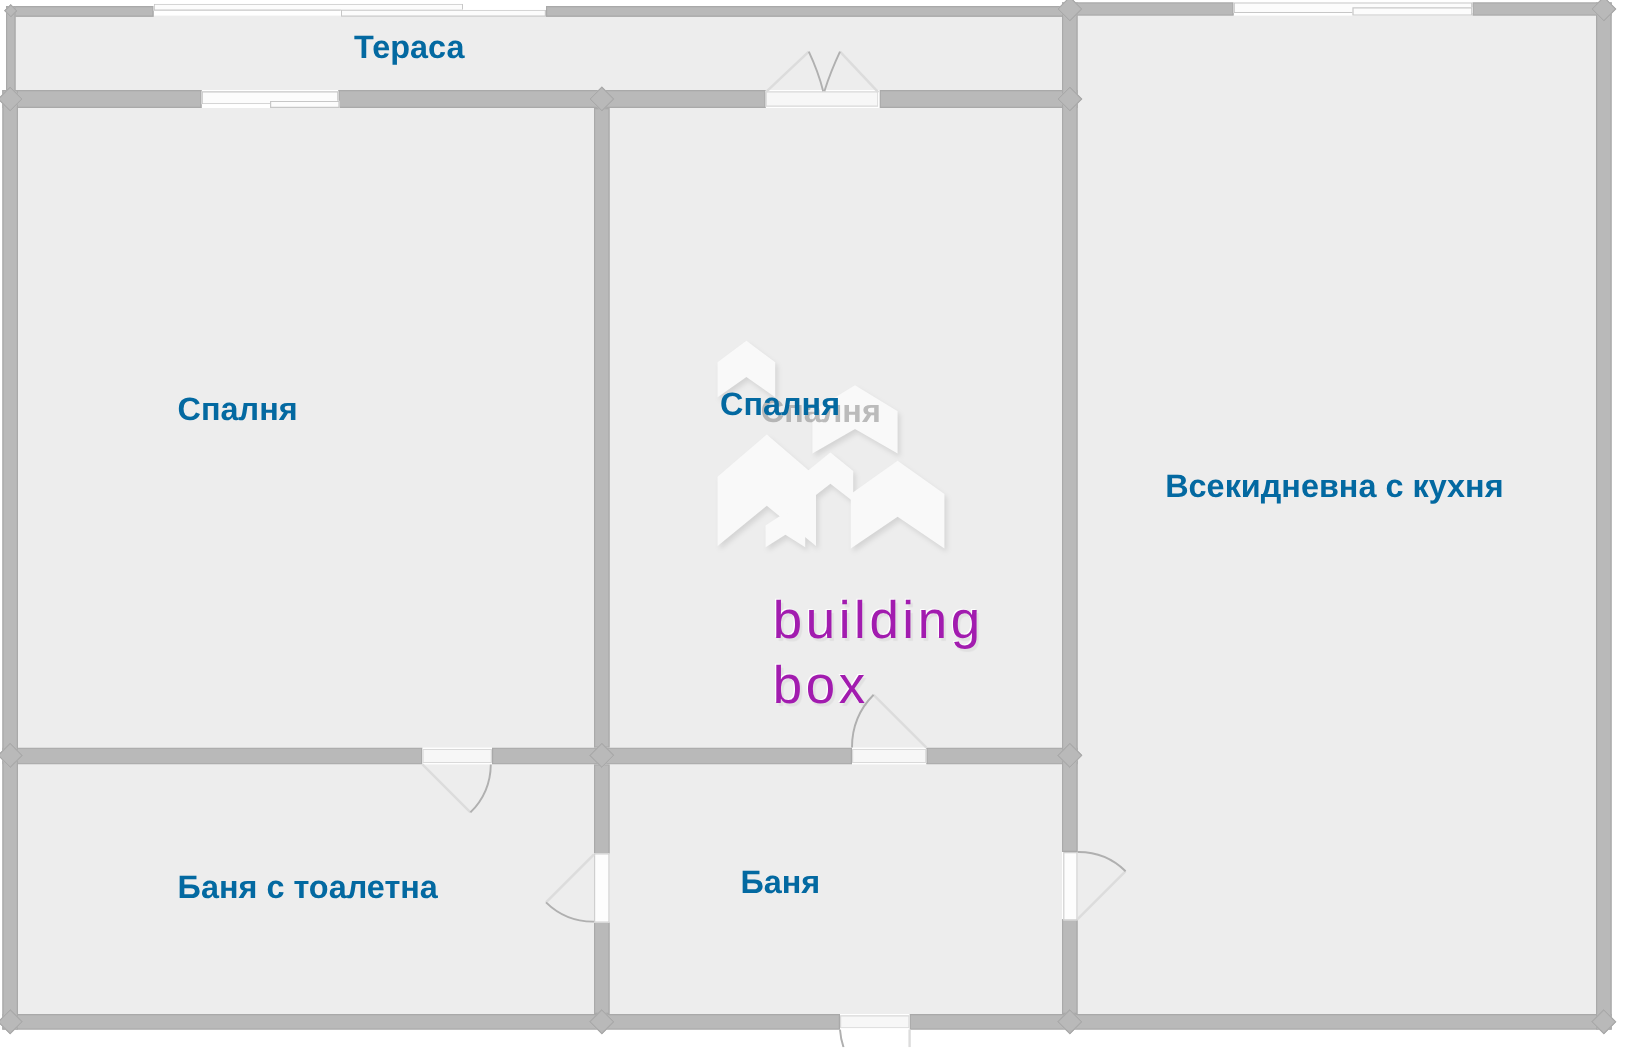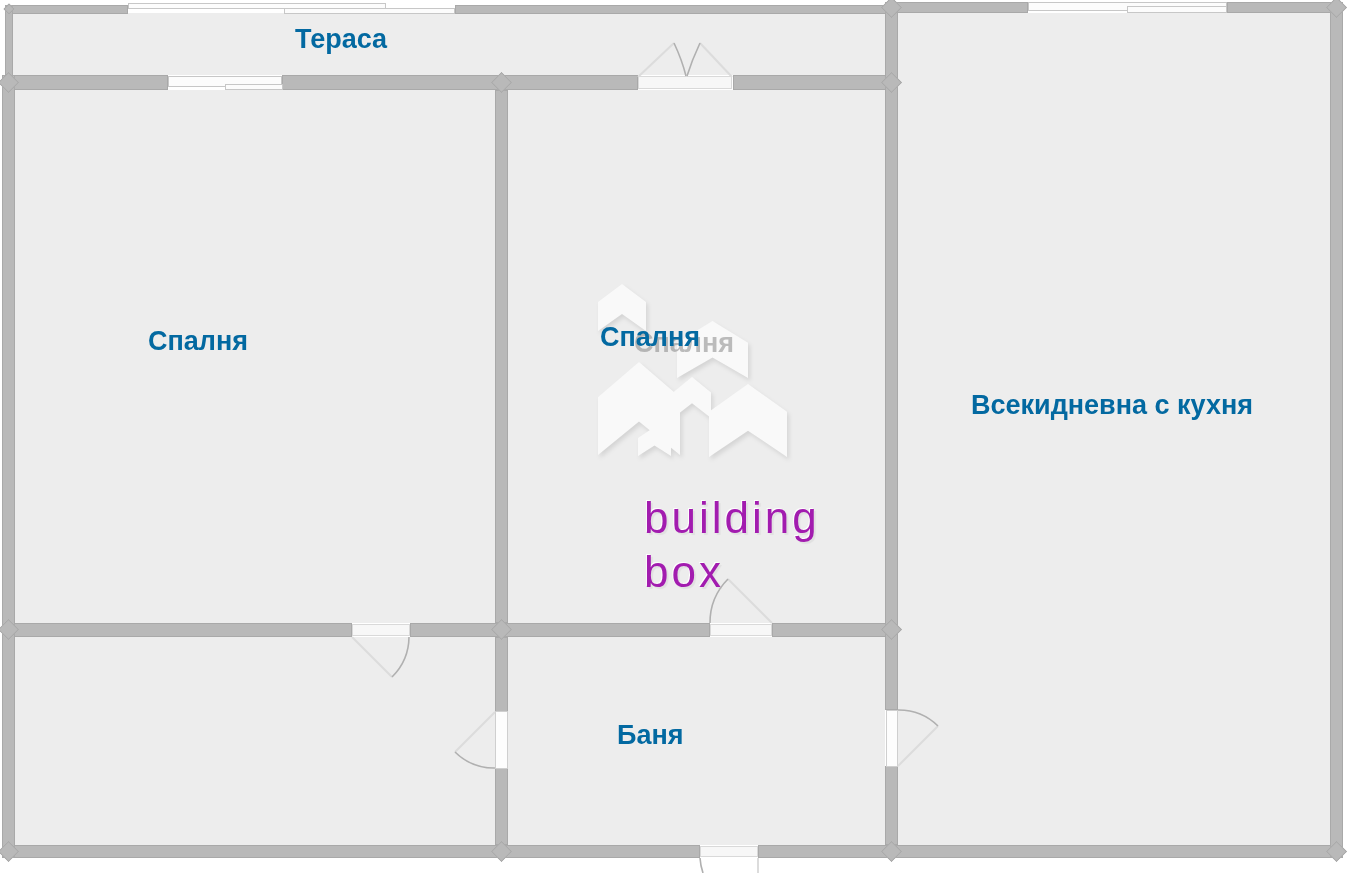--- a/index.html
+++ b/index.html
@@ -138,15 +138,16 @@
     <g>
       <path d="M 758 858 L 758 873" stroke="#dcdcdc" stroke-width="2" fill="none"></path>
       <path d="M 700 858 A 58 58 0 0 0 703 873" stroke="#b0b0b0" stroke-width="1.6" fill="none"></path>
     </g>
   </svg>
 
   <div class="room-label" style="left:295px;top:25px;">Тераса</div>
   <div class="room-label" style="left:148px;top:327px;">Спалня</div>
   <div class="room-label ghosted" style="left:600px;top:323px;">Спалня</div>
   <div class="room-label" style="left:971px;top:363px;margin-top:28px;">Всекидневна с кухня</div>
+  <div class="room-label" style="left:148px;top:725px;">Баня с тоалетна</div>
   <div class="room-label" style="left:617px;top:721px;">Баня</div>
 
 </div>
 
 </body></html>

